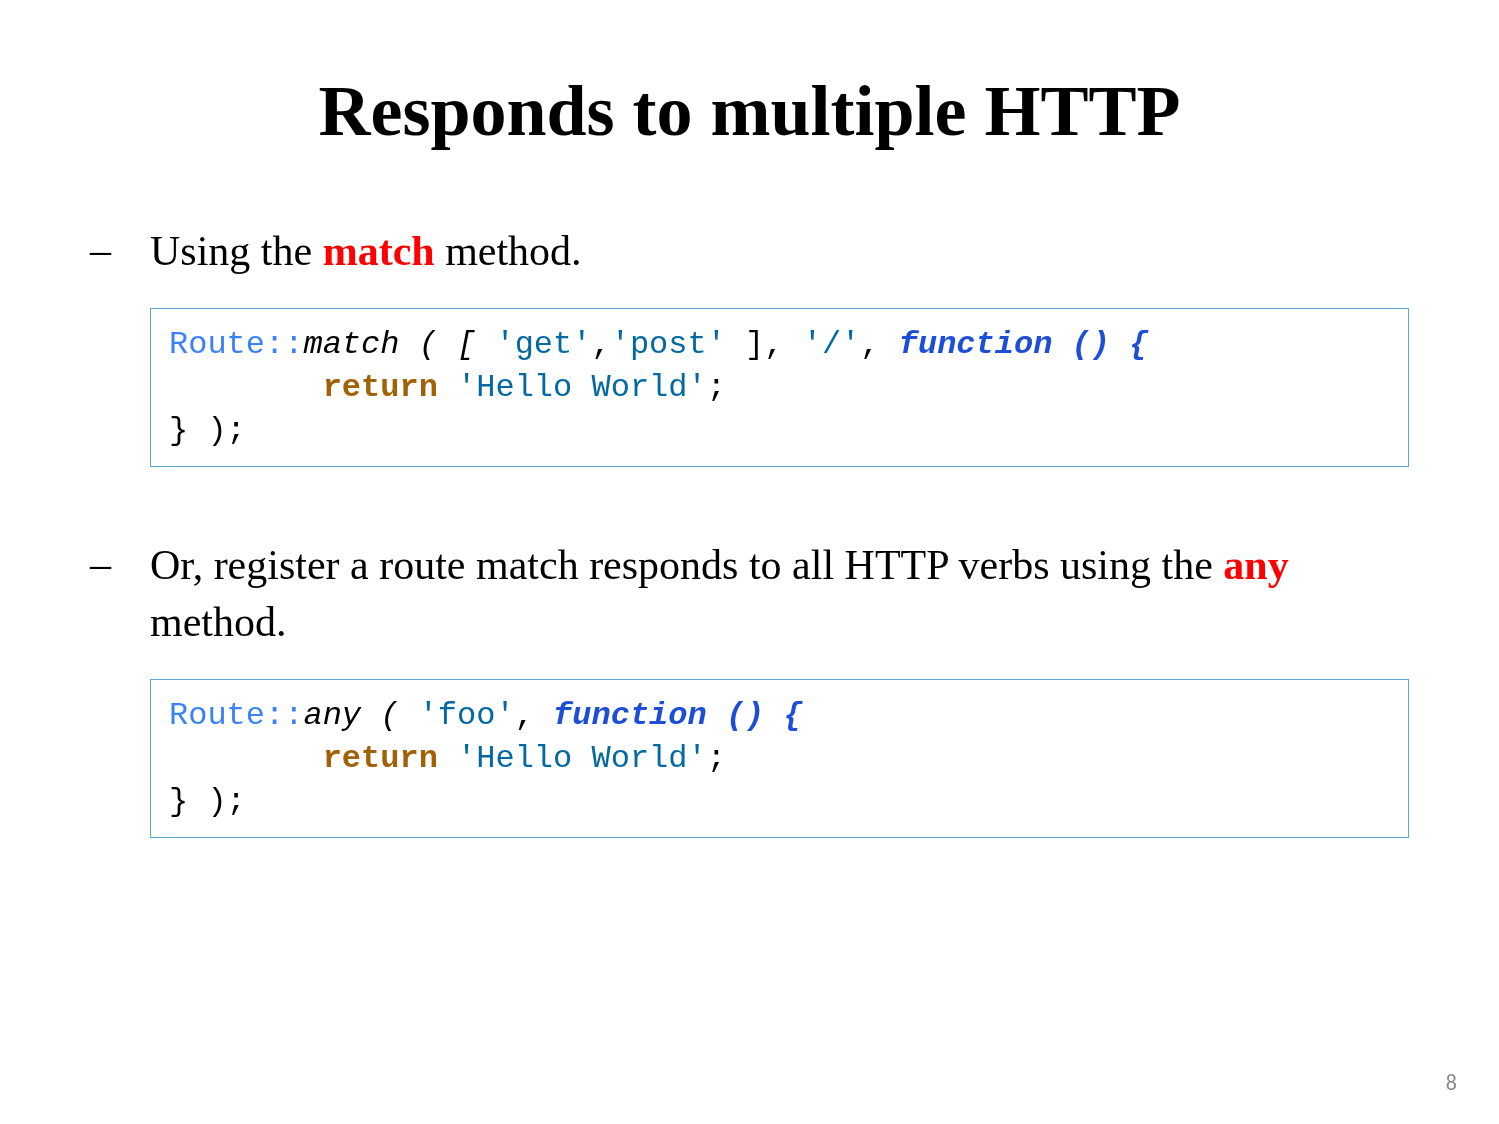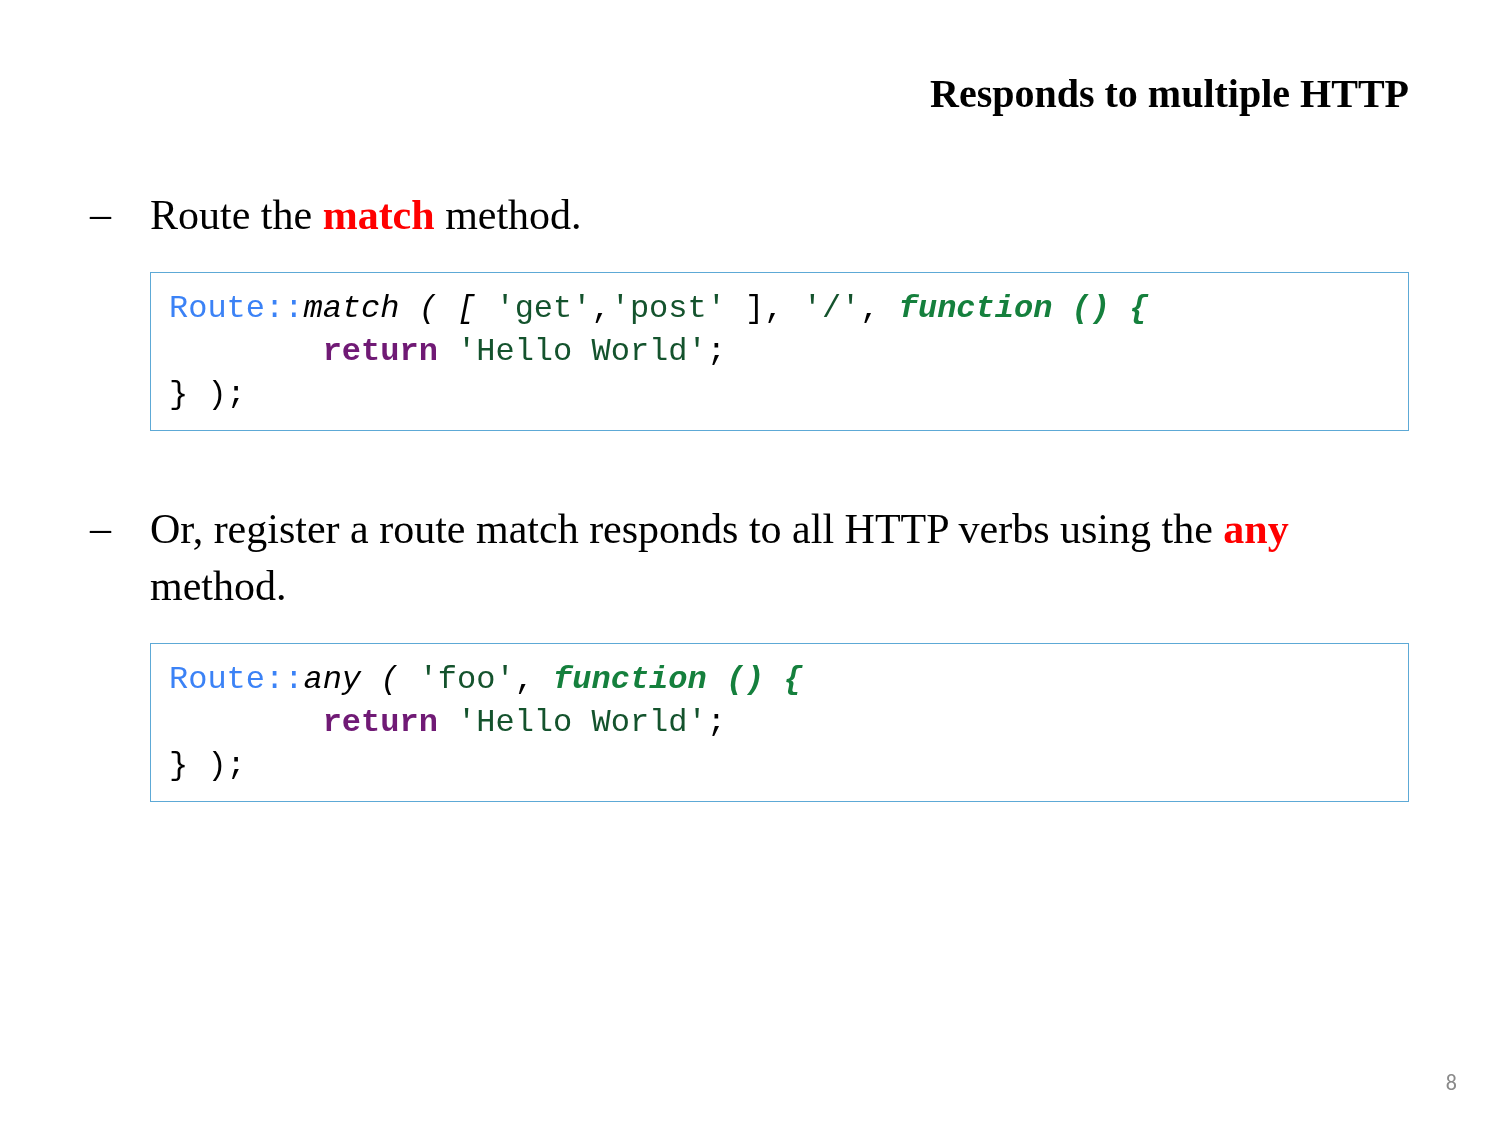--- a/index.html
+++ b/index.html
@@ -5,22 +5,22 @@
   * { margin: 0; padding: 0; box-sizing: border-box; }
   body {
     width: 1499px;
     height: 1124px;
     background: #ffffff;
     font-family: "Times New Roman", Times, serif;
     position: relative;
     padding: 70px 90px 0 90px;
   }
   .title {
-    text-align: right;
-    font-size: 40px;
+    text-align: center;
+    font-size: 72px;
     font-weight: bold;
     color: #000;
     margin-bottom: 70px;
   }
   .bullet-row {
     display: flex;
     align-items: flex-start;
     margin-bottom: 28px;
   }
   .bullet-dash {
@@ -46,42 +46,42 @@
     font-family: "Courier New", Courier, monospace;
     font-size: 32px;
     line-height: 1.35;
     white-space: pre;
     color: #000;
     margin-bottom: 70px;
   }
   .c-black  { color: #000; }
   .c-italic { color: #000; font-style: italic; }
   .c-route  { color: #3b82f6; }
-  .c-str    { color: #14532d; }
-  .c-func   { color: #15803d; font-weight: bold; font-style: italic; }
-  .c-ret    { color: #701a75; font-weight: bold; }
+  .c-str    { color: #0369a1; }
+  .c-func   { color: #1d4ed8; font-weight: bold; font-style: italic; }
+  .c-ret    { color: #a16207; font-weight: bold; }
   .c-brace  { color: #000; }
   .page-num {
     position: absolute;
     right: 42px;
     bottom: 28px;
     font-family: Calibri, Arial, sans-serif;
     font-size: 22px;
     color: #8a8a8a;
   }
 </style>
 </head>
 <body>
 
 <h1 class="title">Responds to multiple HTTP</h1>
 
 <div class="bullet-row">
   <div class="bullet-dash">–</div>
   <div class="bullet-text">
-    <span>Route the </span><span class="kw">match</span><span> method.</span>
+    <span>Using the </span><span class="kw">match</span><span> method.</span>
   </div>
 </div>
 
 <div class="code-box"><span class="c-route">Route::</span><span class="c-italic">match</span><span class="c-italic"> ( [ </span><span class="c-str">'get'</span><span class="c-black">,</span><span class="c-str">'post'</span><span class="c-black"> ], </span><span class="c-str">'/'</span><span class="c-black">, </span><span class="c-func">function</span><span class="c-func"> () {</span>
 <span class="c-ret">	return</span><span class="c-black"> </span><span class="c-str">'Hello World'</span><span class="c-black">;</span>
 <span class="c-brace">} );</span></div>
 
 <div class="bullet-row">
   <div class="bullet-dash">–</div>
   <div class="bullet-text">

